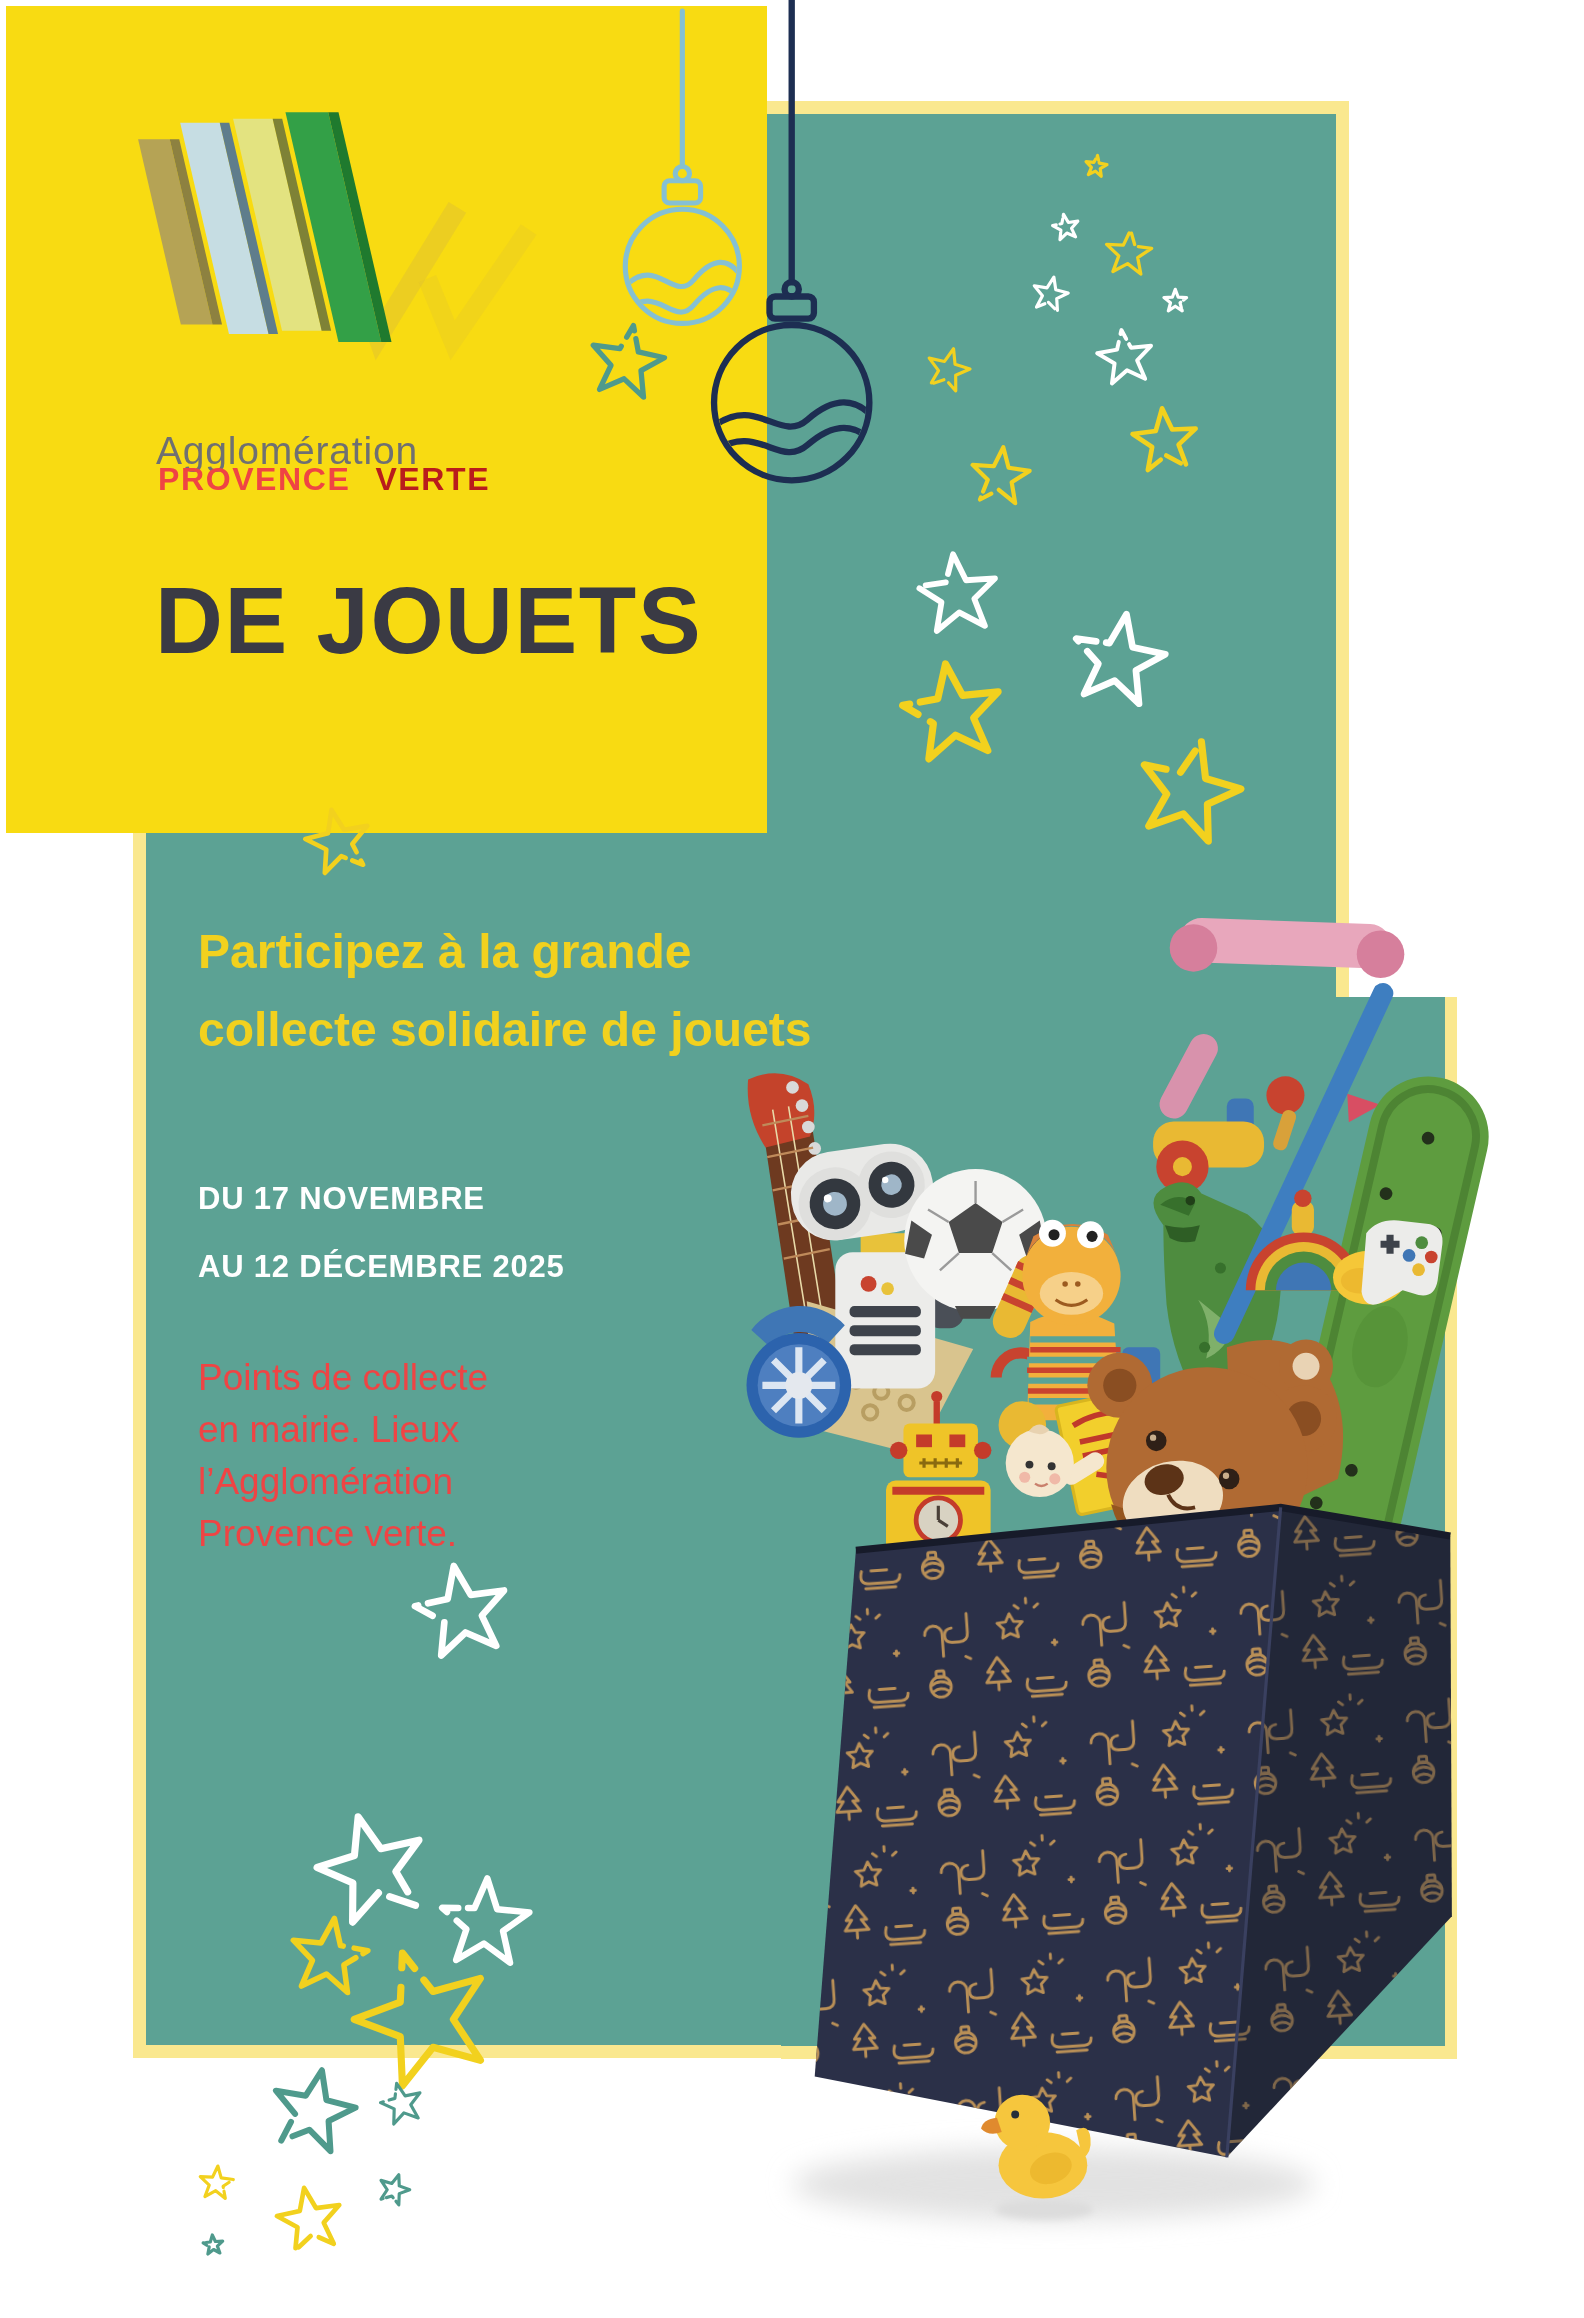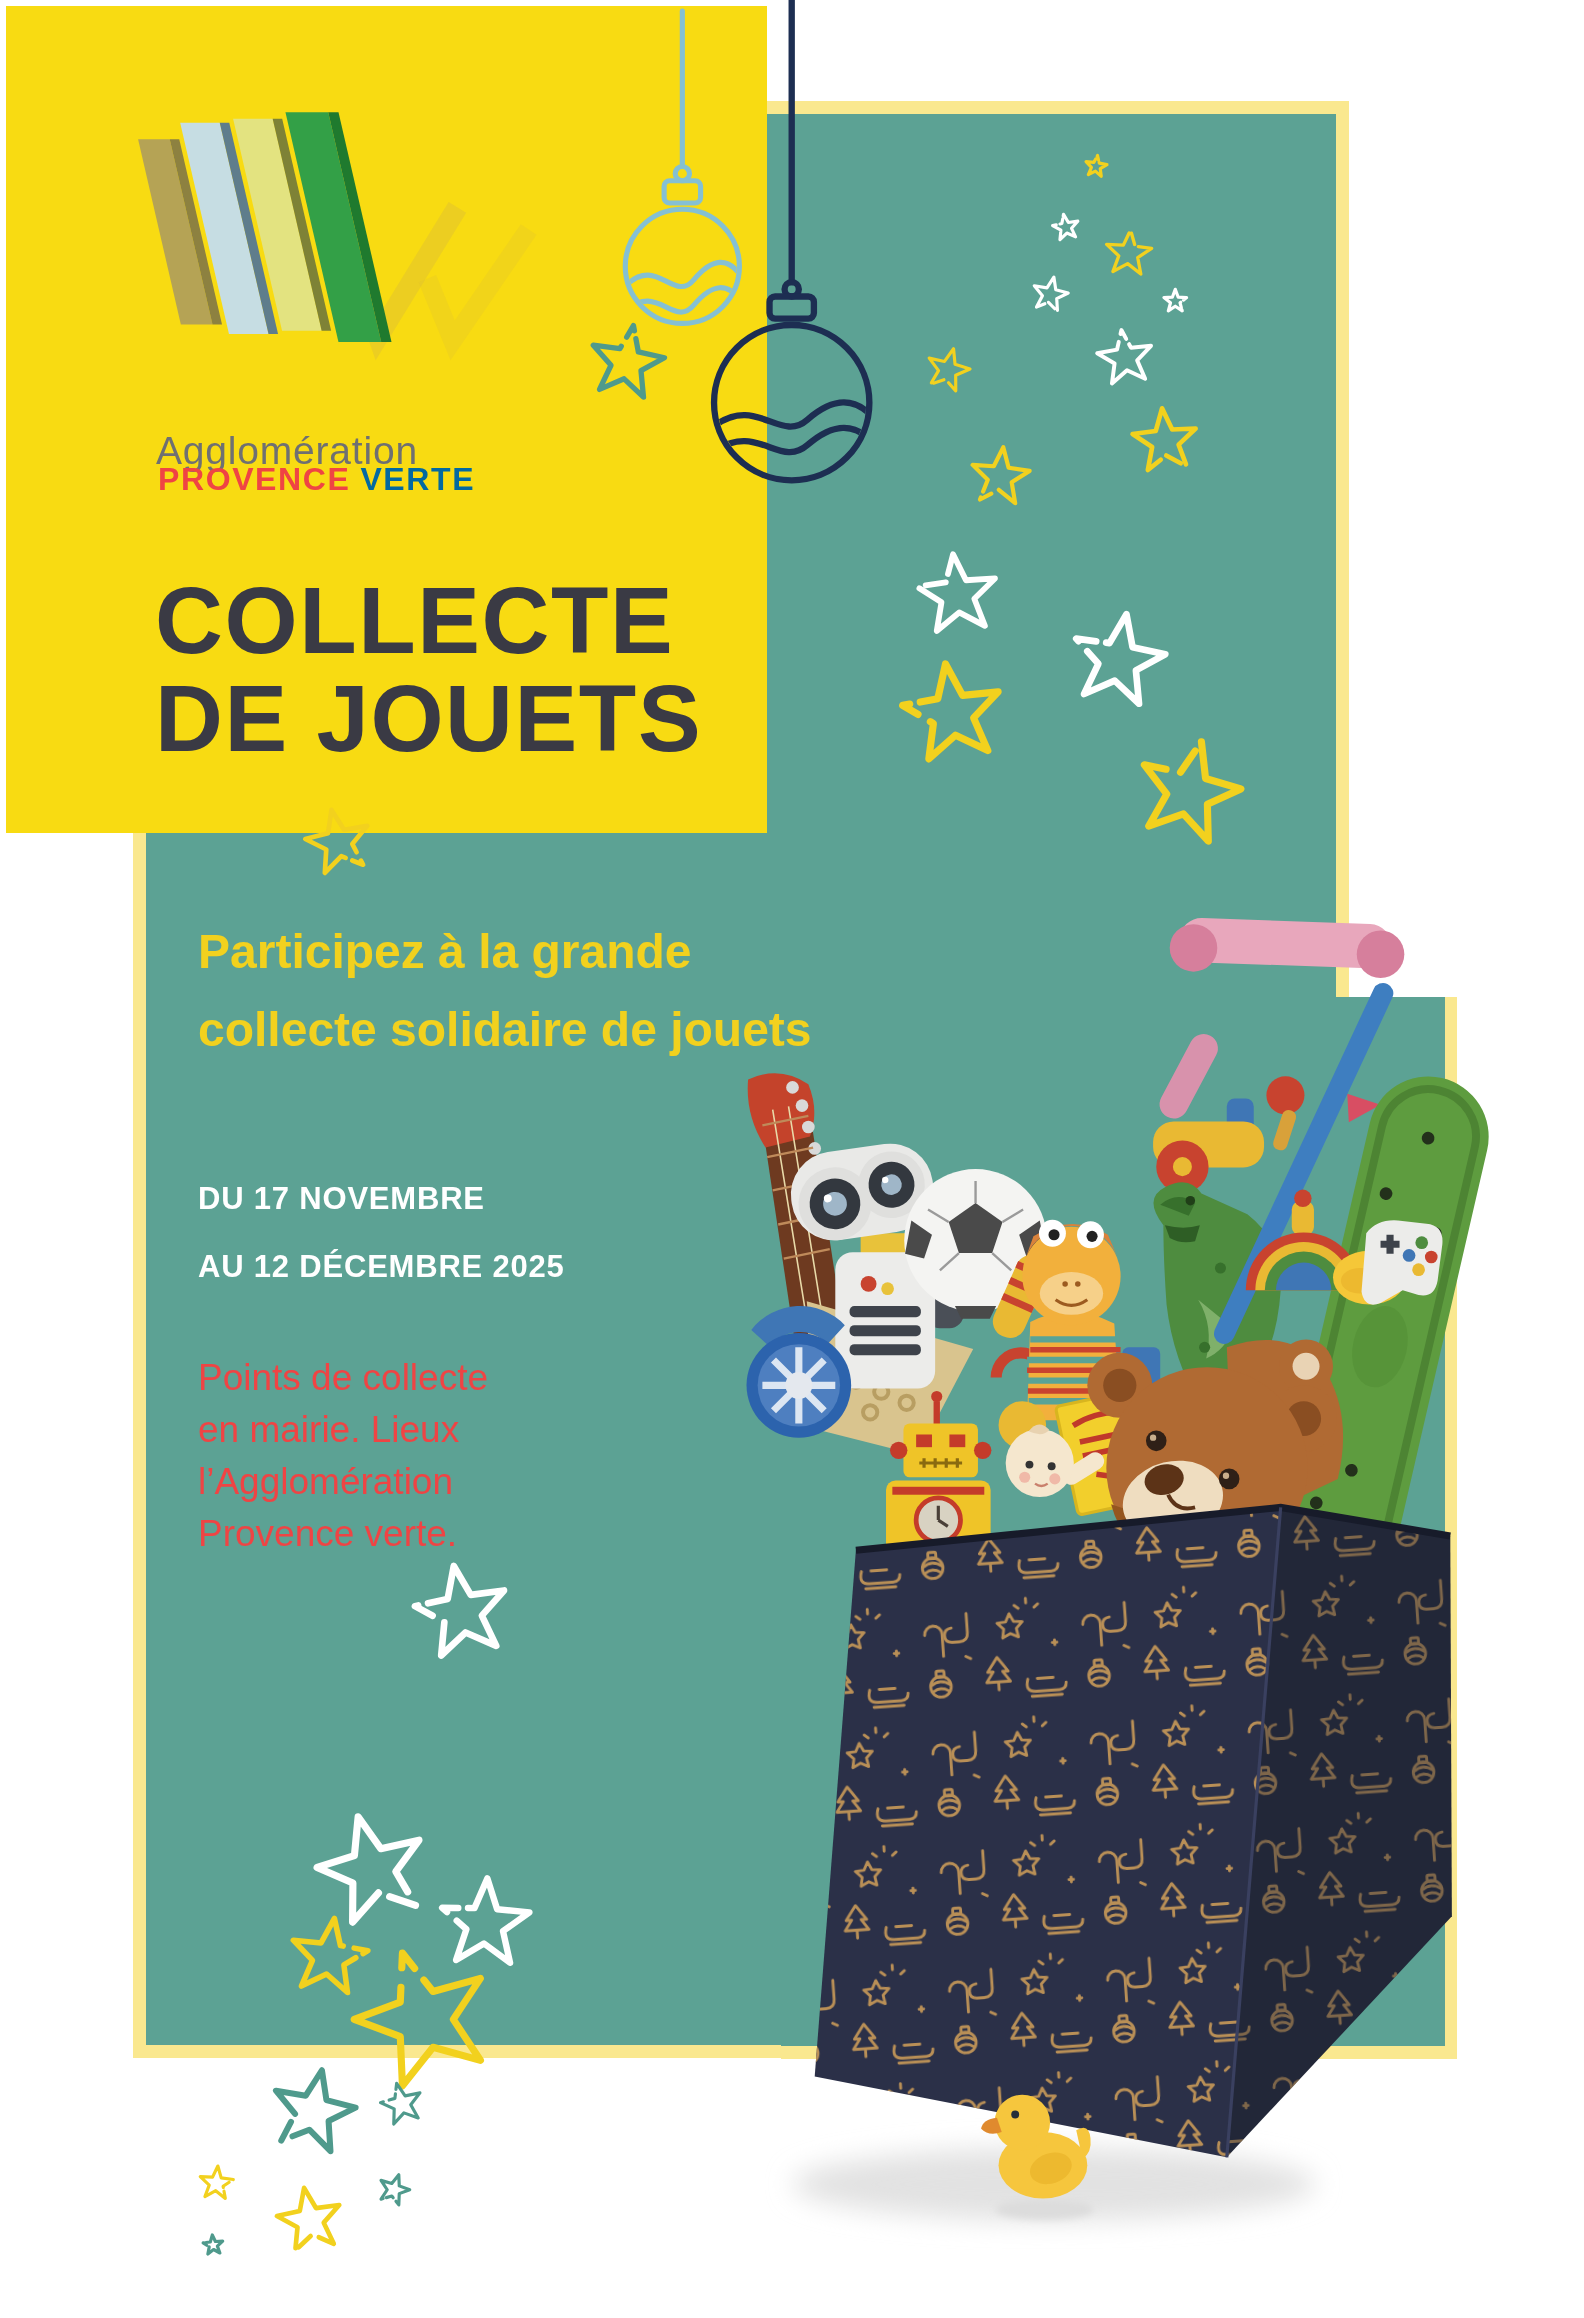--- a/index.html
+++ b/index.html
@@ -10,21 +10,21 @@
          border:13.5px solid #FAE88F;background:#5CA294;}
   .photo{left:781px;top:997px;width:676px;height:1062px;box-sizing:border-box;
          border-right:12px solid #FAE88F;border-bottom:13.5px solid #FAE88F;background:#5CA294;}
   .yellow-block{left:6.3px;top:5.5px;width:761px;height:827px;background:#F8DB12;}
   .headline{left:198px;top:913px;color:#F2D11E;font-size:48px;font-weight:700;line-height:78px;white-space:nowrap;}
   .dates{left:198px;top:1165px;color:#ffffff;font-size:31px;font-weight:700;line-height:68px;white-space:nowrap;letter-spacing:0.8px;}
   .info{left:198px;top:1352px;color:#ef4444;font-size:37px;font-weight:500;line-height:52px;white-space:nowrap;}
   .title{left:155px;top:572px;color:#3A3A44;font-size:94px;font-weight:800;line-height:98px;letter-spacing:1.6px;white-space:nowrap;}
   .org1{left:156px;top:412px;color:#6F7072;font-size:39px;font-weight:400;letter-spacing:0.8px;white-space:nowrap;margin-top:17px;}
   .org2{left:158px;top:461px;font-size:32px;font-weight:700;letter-spacing:1.6px;white-space:nowrap;}
-  .org2 .prov{color:#ef4444;} .org2 .verte{color:#0369a1;margin-left:10px;}
+  .org2 .prov{color:#ef4444;} .org2 .verte{color:#b91c1c;margin-left:25px;}
   .lay{left:0;top:0;width:1585px;height:2319px;pointer-events:none;}
   div,span,svg{-webkit-user-select:none;user-select:none;}
 </style>
 </head>
 <body>
 
 <div class="poster">
 
   <div class="abs panel"></div>
 
@@ -315,21 +315,20 @@
         <rect x="418" y="142" width="13" height="290" fill="#1F7A2E"></rect>
     </g>
   </svg>
 
   <div class="abs org1">Agglomération</div>
   <div class="abs org2">
     <span class="prov">PROVENCE</span><span class="verte">VERTE</span>
   </div>
 
   <div class="abs title">
-    <div>COLLECTE</div>
     <div>DE JOUETS</div>
   </div>
 
   <svg id="deco" class="abs lay" viewBox="0 0 2000 2926">
       <path d="M1384.9,196.1L1387.1,205.8L1396.8,207.6L1388.3,212.6L1389.6,222.4L1382.2,215.8L1373.3,220.1L1377.2,211.0L1370.4,203.9L1380.2,204.8Z" fill="none" stroke="#F2D11E" stroke-width="4.0" stroke-linejoin="round" stroke-linecap="round" pathLength="100" stroke-dasharray="86 4 7 3" stroke-dashoffset="91"></path>
       <path d="M1342.0,270.3L1348.1,280.6L1360.0,279.0L1352.1,288.0L1357.2,298.8L1346.2,294.0L1337.5,302.3L1338.7,290.4L1328.2,284.6L1339.9,282.0Z" fill="none" stroke="#FFFFFF" stroke-width="4.0" stroke-linejoin="round" stroke-linecap="round" pathLength="100" stroke-dasharray="86 4 7 3" stroke-dashoffset="2"></path>
       <path d="M1426.6,290.1L1432.3,310.5L1453.2,313.3L1435.6,324.9L1439.5,345.7L1422.9,332.6L1404.3,342.6L1411.7,322.8L1396.4,308.3L1417.5,309.2Z" fill="none" stroke="#F2D11E" stroke-width="4.2" stroke-linejoin="round" stroke-linecap="round" pathLength="100" stroke-dasharray="86 4 7 3" stroke-dashoffset="88"></path>
       <path d="M1329.8,349.5L1332.2,365.5L1347.9,369.6L1333.4,376.8L1334.4,393.0L1323.0,381.4L1307.9,387.4L1315.4,373.0L1305.1,360.5L1321.1,363.2Z" fill="none" stroke="#FFFFFF" stroke-width="4.0" stroke-linejoin="round" stroke-linecap="round" pathLength="100" stroke-dasharray="86 4 7 3" stroke-dashoffset="47"></path>
       <path d="M1483.0,365.0L1486.7,374.9L1497.3,375.4L1489.0,381.9L1491.8,392.1L1483.0,386.3L1474.2,392.1L1477.0,381.9L1468.7,375.4L1479.3,374.9Z" fill="none" stroke="#FFFFFF" stroke-width="4.0" stroke-linejoin="round" stroke-linecap="round" pathLength="100" stroke-dasharray="86 4 7 3" stroke-dashoffset="61"></path>
       <path d="M1415.0,416.4L1427.1,438.6L1452.4,436.2L1434.9,454.6L1445.0,477.9L1422.1,467.0L1403.1,483.8L1406.4,458.6L1384.5,445.7L1409.5,441.1Z" fill="none" stroke="#FFFFFF" stroke-width="5.0" stroke-linejoin="round" stroke-linecap="round" pathLength="100" stroke-dasharray="86 4 7 3" stroke-dashoffset="92"></path>

